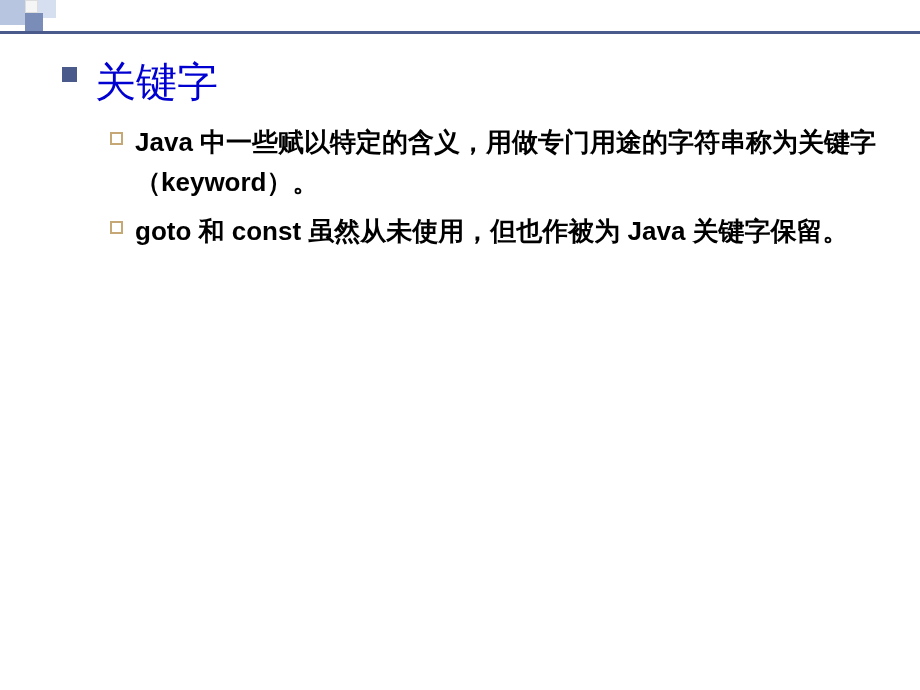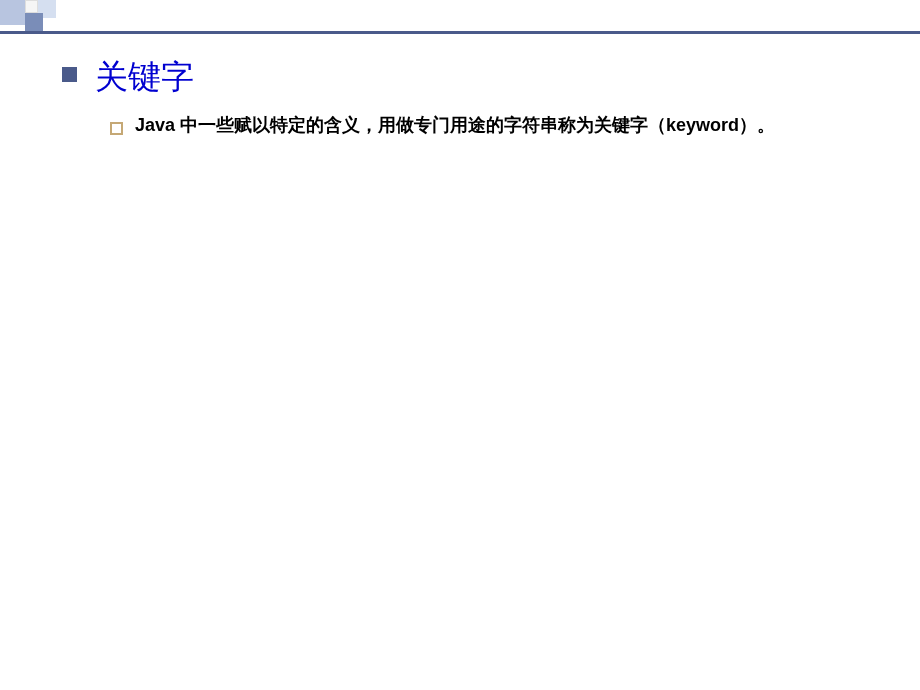--- a/index.html
+++ b/index.html
@@ -55,21 +55,21 @@
     .bullet-square {
       width: 15px;
       height: 15px;
       background: #4a5a8a;
       margin-top: 12px;
       margin-right: 18px;
       flex-shrink: 0;
     }
     .heading {
       color: #0000d0;
-      font-size: 33px;
+      font-size: 41px;
       font-weight: normal;
       font-family: "SimSun", "宋体", serif;
     }
     .level2 {
       margin-left: 48px;
     }
     .item {
       display: flex;
       align-items: flex-start;
       margin-bottom: 8px;
@@ -77,21 +77,21 @@
     .bullet-outline {
       width: 13px;
       height: 13px;
       border: 2px solid #c5a875;
       margin-top: 10px;
       margin-right: 12px;
       flex-shrink: 0;
     }
     .text {
       color: #000000;
-      font-size: 18px;
+      font-size: 26px;
       font-weight: bold;
       line-height: 1.55;
       font-family: "SimHei", "Microsoft YaHei", Arial, sans-serif;
     }
   </style>
 </head>
 <body>
 
 <div class="corner-decoration">
   <div class="square sq1"></div>
@@ -104,14 +104,18 @@
 <div class="content">
   <div class="level1">
     <div class="bullet-square"></div>
     <div class="heading">关键字</div>
   </div>
   <div class="level2">
     <div class="item">
       <div class="bullet-outline"></div>
       <div class="text">Java 中一些赋以特定的含义，用做专门用途的字符串称为关键字（keyword）。</div>
     </div>
+    <div class="item">
+      <div class="bullet-outline"></div>
+      <div class="text">goto 和 const  虽然从未使用，但也作被为 Java 关键字保留。</div>
+    </div>
   </div>
 </div>
 
 </body></html>

